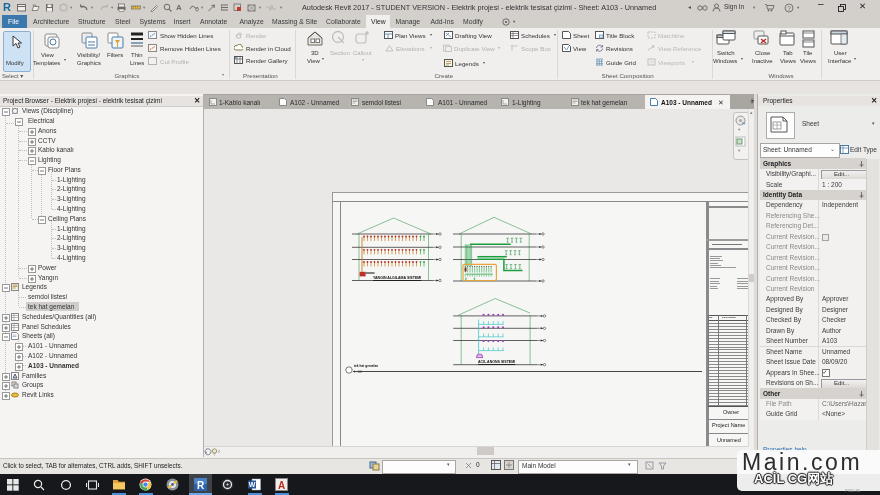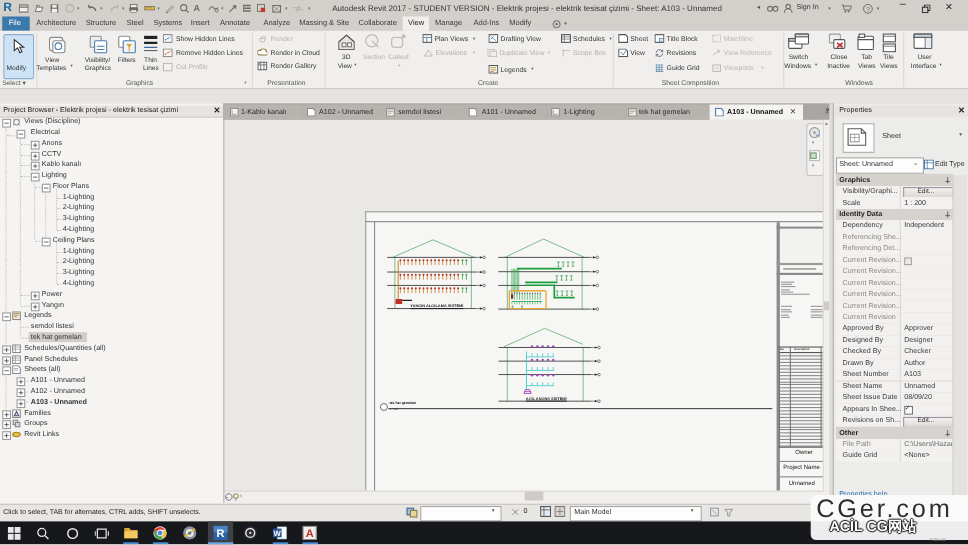--- a/index.html
+++ b/index.html
@@ -1153,15 +1153,15 @@
       <rect width="13" height="13" fill="#f0eeec"></rect>
       <rect x="0.5" y="0.5" width="12" height="12" fill="none" stroke="#888"></rect>
       <text x="6.5" y="10.5" font-family="Liberation Sans" font-size="10" font-weight="bold" fill="#c02a20" text-anchor="middle">A</text>
     </svg>
 <div class="ab" style="left:112px;top:492.5px;width:14px;height:2px;background:#4a90d9;"></div>
 <div class="ab" style="left:139px;top:492.5px;width:14px;height:2px;background:#4a90d9;"></div>
 <div class="ab" style="left:189px;top:492.5px;width:23px;height:2px;background:#68aae8;"></div>
 <div class="ab" style="left:248px;top:492.5px;width:14px;height:2px;background:#4a90d9;"></div>
 <div class="ab" style="left:275px;top:492.5px;width:14px;height:2px;background:#4a90d9;"></div>
 <div class="ab" style="left:737px;top:450px;width:143px;height:41px;background:rgba(251,251,251,0.94);border-radius:5px 0 0 5px;"></div>
-<div class="t" style="left:742px;top:450.5px;font-size:23px;color:#2d2d2d;letter-spacing:2.55px;">CGer.com</div>
+<div class="t" style="left:742px;top:450.5px;font-size:23px;color:#2d2d2d;letter-spacing:2.55px;">Main.com</div>
 <div class="t" style="left:754px;top:472px;font-size:13px;color:#fff;font-weight:bold;text-shadow:-1px 0 1px #1a1a1a,1px 0 1px #1a1a1a,0 -1px 1px #1a1a1a,0 1px 1px #1a1a1a;">ACİL CG网站</div>
 <div class="t" style="left:845px;top:489px;font-size:4px;color:#9a9a98;">P365.86</div>
 </div>
 </body></html>

